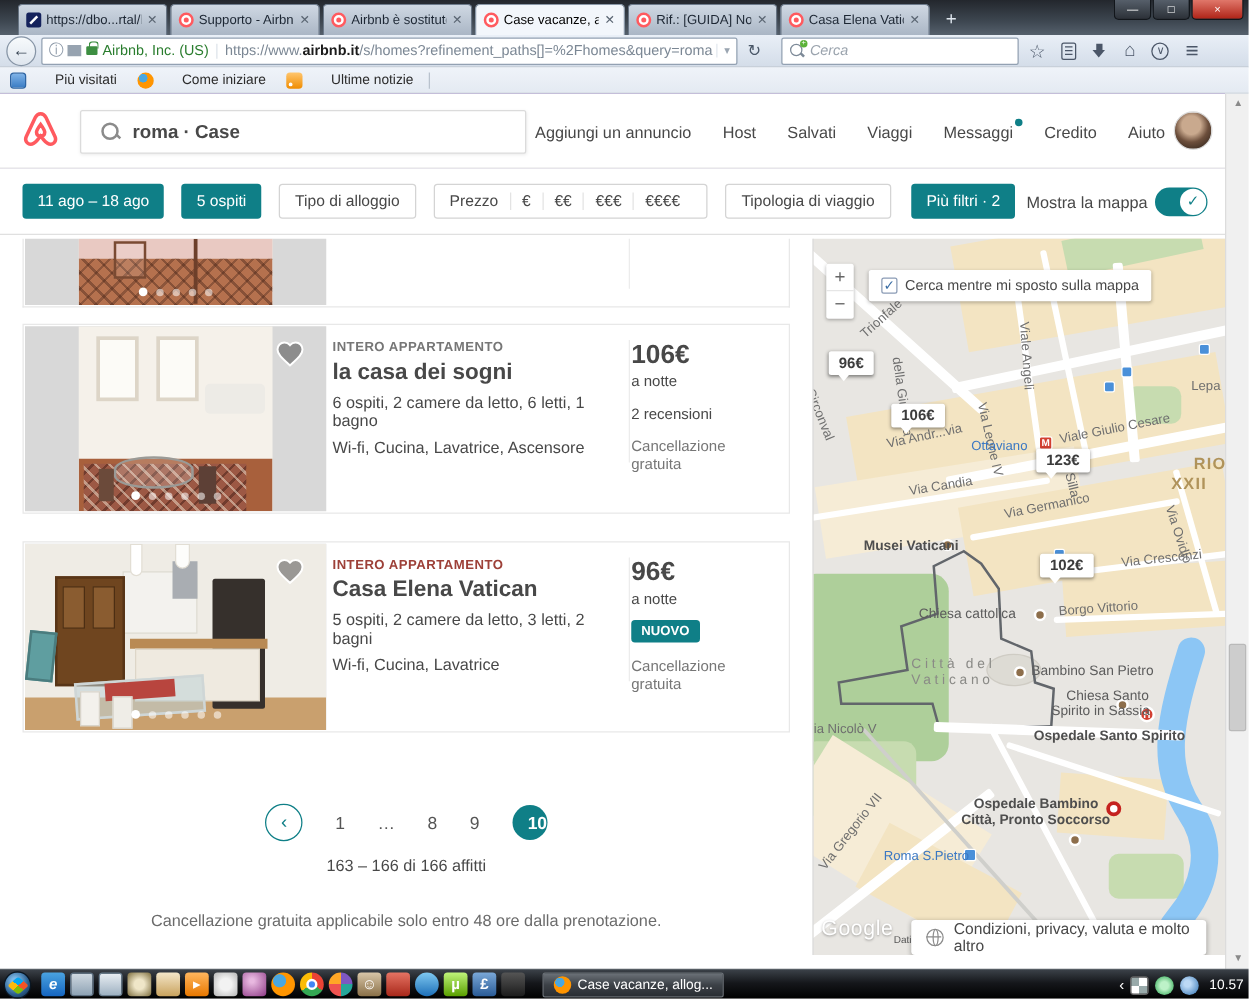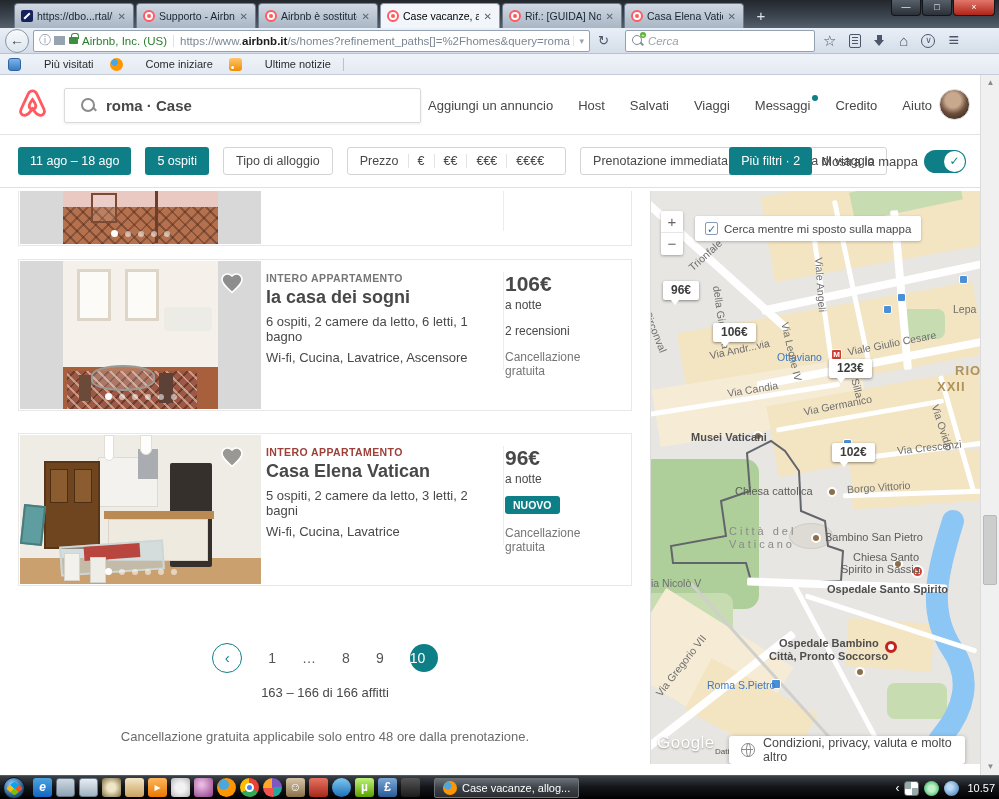--- a/index.html
+++ b/index.html
@@ -110,21 +110,21 @@
   .vdiv{position:absolute;top:12px;bottom:40px;width:1px;background:#ececec}
   .pricecol{position:absolute;right:8px;top:12px;width:118px;font-size:12px;color:#484848}
   .pr{font-size:21px;font-weight:bold;color:#484848}
   .pu{margin-top:2px}
   .rev{margin-top:12px}
   .canc{margin-top:12px;color:#767676}
   .nuovo{display:inline-block;background:#0f7f87;color:#fff;font-size:10.5px;font-weight:bold;border-radius:3px;padding:3px 8px;margin-top:10px}
 
   .pgn{position:absolute;left:0;width:650px;top:455px;display:flex;align-items:center;justify-content:center;gap:26px;font-size:14px;color:#555}
   .pgn .prev{width:30px;height:30px;border-radius:50%;border:1px solid #0f7f87;color:#0f7f87;text-align:center;line-height:27px;font-size:15px}
-  .pgn .pactive{width:28px;height:28px;border-radius:50%;background:#0f7f87;color:#fff;text-align:left;line-height:28px;font-weight:normal}
+  .pgn .pactive{width:28px;height:28px;border-radius:50%;background:#0f7f87;color:#fff;text-align:right;line-height:28px;font-weight:bold}
   .psum{position:absolute;left:0;width:650px;top:497px;text-align:center;font-size:13px;color:#484848}
   .notes{position:absolute;left:0;width:650px;top:540px;text-align:center;font-size:13px;color:#6b6b6b;line-height:1.35}
 
   
   .map{position:absolute;left:650px;top:3px;width:330px;height:573px;background:#e8e6e2;overflow:hidden;border-left:1px solid #dcdcdc}
   .blk{position:absolute}
   .tan{background:#f3e4c2}
   .tan2{background:#f6ecd6}
   .grn{background:#c7dcb0}
   .grn2{background:#aecf9a}
@@ -296,21 +296,20 @@
         <div class="fbtn teal">11 ago – 18 ago</div>
         <div class="fbtn teal">5 ospiti</div>
         <div class="fbtn line">Tipo di alloggio</div>
         <div class="fbtn line tiers">
           <span style="border:none;padding-left:0">Prezzo</span>
           <span>€</span>
           <span>€€</span>
           <span>€€€</span>
           <span>€€€€</span>
         </div>
-        <div class="fbtn line">Prenotazione immediata</div>
         <div class="fbtn line">Tipologia di viaggio</div>
       </div>
       <div class="fright">
         <div class="fbtn teal">Più filtri · 2</div>
         <span class="maplabel">Mostra la mappa</span>
         <div class="toggle">
           <span class="knob">✓</span>
         </div>
       </div>
     </div>

